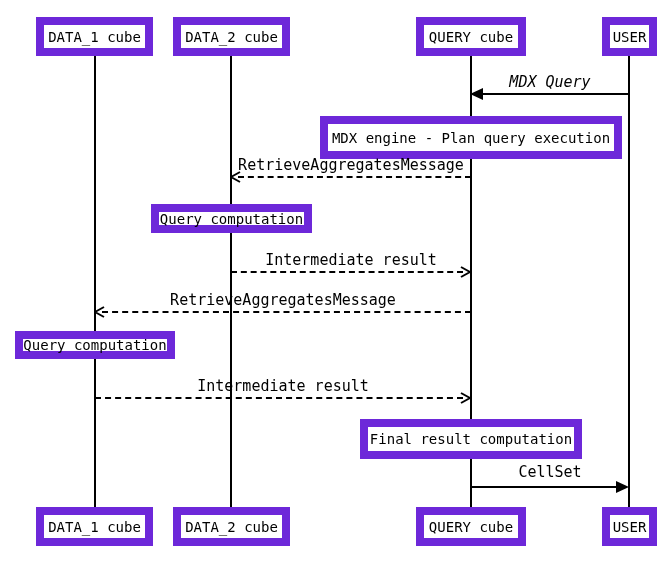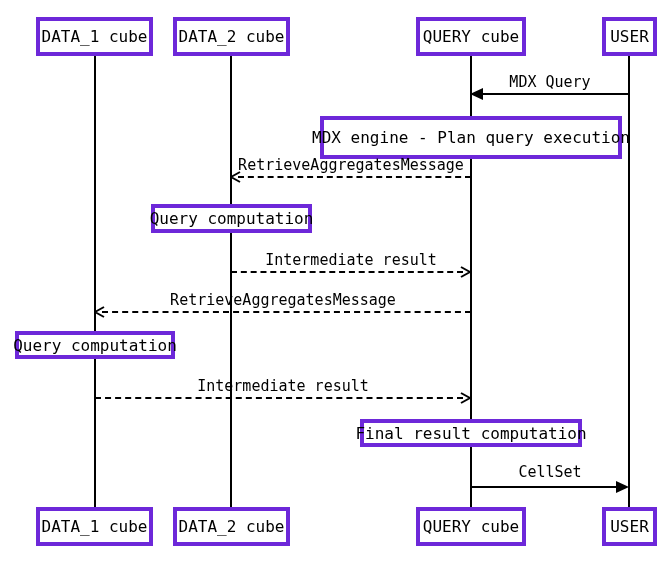--- a/index.html
+++ b/index.html
@@ -12,26 +12,26 @@
     width: 672px;
     height: 567px;
     background: #ffffff;
     font-family: "DejaVu Sans Mono", "Liberation Mono", monospace;
     color: #000000;
     overflow: hidden;
   }
   .box {
     position: absolute;
     box-sizing: border-box;
-    border: 4px solid #6d28d9;
+    border: 8px solid #6d28d9;
     background: #ffffff;
     display: flex;
     align-items: center;
     justify-content: center;
-    font-size: 16px;
+    font-size: 14px;
     white-space: nowrap;
     z-index: 3;
   }
   .lifeline {
     position: absolute;
     width: 2px;
     background: #000000;
     z-index: 1;
   }
   .msg-line-solid {
@@ -71,23 +71,23 @@
   #actor-user-bot   { left: 602px; top: 507px; width: 55px;  height: 39px; }
   
   #life-data1 { left: 94px;  top: 56px; height: 451px; }
   #life-data2 { left: 230px; top: 56px; height: 451px; }
   #life-query { left: 470px; top: 56px; height: 451px; }
   #life-user  { left: 628px; top: 56px; height: 451px; }
   
   #act-mdx-engine   { left: 320px; top: 116px; width: 302px; height: 43px; }
   #act-qc-data2     { left: 151px; top: 204px; width: 161px; height: 29px; }
   #act-qc-data1     { left: 15px;  top: 331px; width: 160px; height: 28px; }
-  #act-final-result { left: 360px; top: 419px; width: 222px; height: 28px; }
+  #act-final-result { left: 360px; top: 419px; width: 222px; height: 40px; }
   
-  #msg1-label { left: 550px; top: 74px; }
+  #msg1-label { left: 550px; top: 74px; font-style: italic; }
   #msg1-line  { left: 478px; top: 93px; width: 151px; }
   #msg1-head  { left: 470px; top: 88px; }
   
   #msg2-label { left: 351px; top: 157px; }
   #msg2-line  { left: 238px; top: 176px; width: 233px; }
   #msg2-head  { left: 230px; top: 171px; }
   
   #msg3-label { left: 351px; top: 252px; }
   #msg3-line  { left: 231px; top: 271px; width: 232px; }
   #msg3-head  { left: 459px; top: 266px; }

